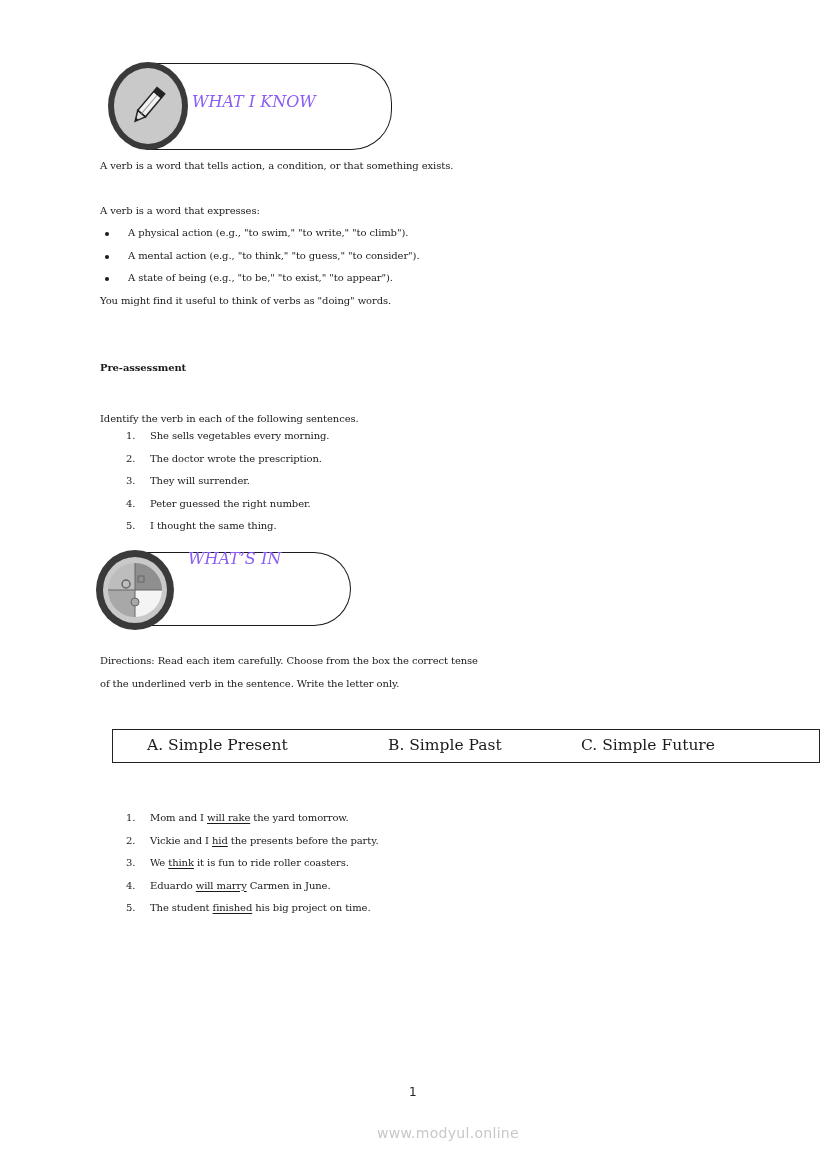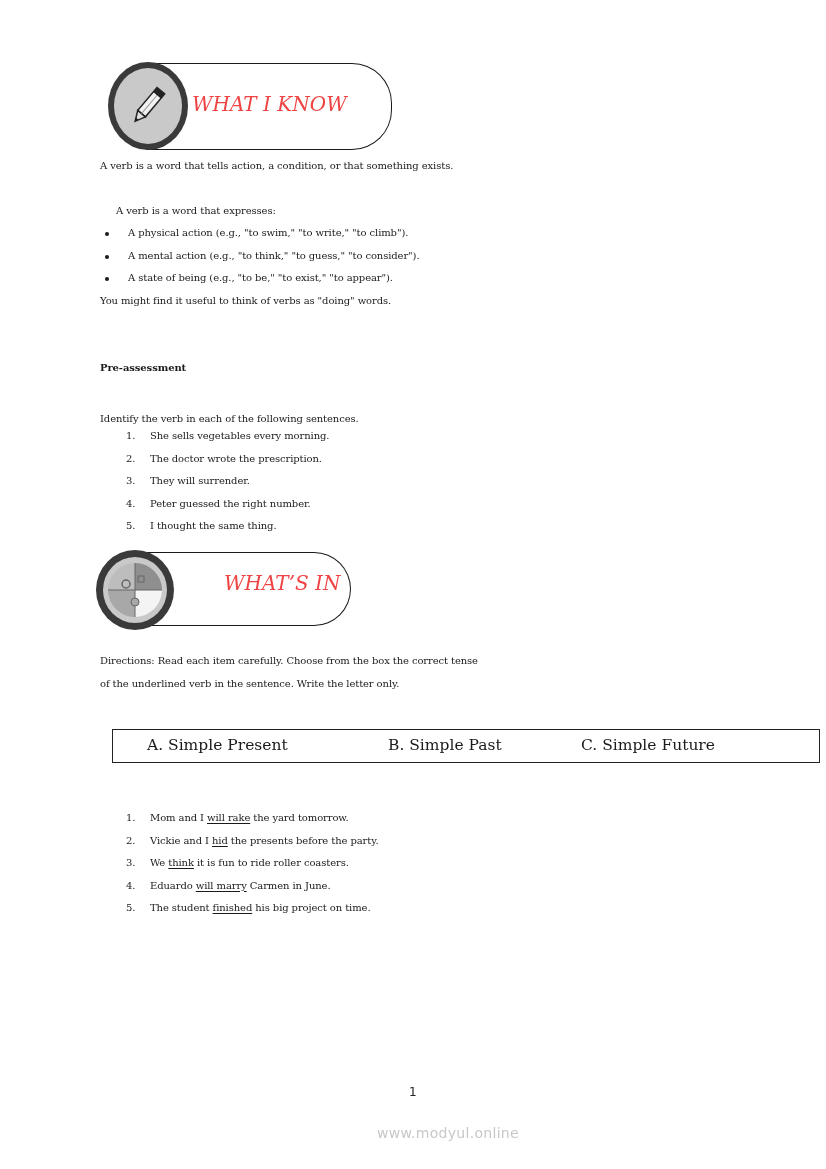--- a/index.html
+++ b/index.html
@@ -11,21 +11,21 @@
   .abs { position: absolute; }
   .txt { font-size: 10px; line-height: 22.5px; white-space: nowrap; letter-spacing: -0.1px; }
 
   
   .pill {
     position: absolute; border: 1.5px solid #1a1a1a; border-left: none;
     border-radius: 0 40px 40px 0; background: #fff;
   }
   .pill-title {
     position: absolute; font-family: "DejaVu Serif", "Liberation Serif", serif;
-    font-style: italic; font-size: 20px; color: #ef4444; white-space: nowrap;
+    font-style: italic; font-size: 16px; color: #8b5cf6; white-space: nowrap;
   }
   .badge {
     position: absolute; border-radius: 50%;
     background: #3a3a3a; box-sizing: border-box;
   }
   .badge-inner {
     position: absolute; border-radius: 50%; background: #c9c9c9;
     left: 6px; top: 6px; right: 6px; bottom: 6px;
     display: flex; align-items: center; justify-content: center;
   }
@@ -61,21 +61,21 @@
         <polygon points="17,34 27,34 22,44" fill="#e0e0e0" stroke="#222" stroke-width="1.5"></polygon>
         <polygon points="20.5,40.5 23.5,40.5 22,44" fill="#222"></polygon>
         <line x1="22" y1="10" x2="22" y2="34" stroke="#999" stroke-width="1"></line>
       </g>
     </svg>
   </div>
 </div>
 <div class="pill-title" style="left:192px; top:92px;">WHAT I KNOW</div>
 
 <div class="abs txt" style="left:100px; top:155px;">A verb is a word that tells action, a condition, or that something exists.</div>
-<div class="abs txt" style="left:116px; top:200px;">A verb is a word that expresses:</div>
+<div class="abs txt" style="left:100px; top:200px;">A verb is a word that expresses:</div>
 <ul class="bullets abs txt" style="left:100px; top:222px;">
   <li>A physical action (e.g., "to swim," "to write," "to climb").</li>
   <li>A mental action (e.g., "to think," "to guess," "to consider").</li>
   <li>A state of being (e.g., "to be," "to exist," "to appear").</li>
 </ul>
 <div class="abs txt" style="left:100px; top:290px;">You might find it useful to think of verbs as "doing" words.</div>
 
 <div class="abs txt" style="left:100px; top:357px; font-weight:bold;">Pre-assessment</div>
 <div class="abs txt" style="left:100px; top:380px;margin-top:28px;">Identify the verb in each of the following sentences.</div>
 <ol class="nums abs txt" style="left:126px; top:425px;">
@@ -95,21 +95,21 @@
       <path d="M28 28 L55 28 A27 27 0 0 1 28 55 Z" fill="#f4f4f4"></path>
       <path d="M28 28 L28 55 A27 27 0 0 1 1 28 Z" fill="#a8a8a8"></path>
       <line x1="1" y1="28" x2="55" y2="28" stroke="#666" stroke-width="1"></line>
       <line x1="28" y1="1" x2="28" y2="55" stroke="#666" stroke-width="1"></line>
       <circle cx="19" cy="22" r="4" fill="none" stroke="#666" stroke-width="1.5"></circle>
       <circle cx="28" cy="40" r="4" fill="#a8a8a8" stroke="#666" stroke-width="1"></circle>
       <rect x="31" y="14" width="6" height="6" fill="#8f8f8f" stroke="#666" stroke-width="1"></rect>
     </svg>
   </div>
 </div>
-<div class="pill-title" style="left:188px; top:571px;margin-left:36px;">WHAT’S IN</div>
+<div class="pill-title" style="left:188px; top:549px;">WHAT’S IN</div>
 
 <div class="abs txt" style="left:100px; top:650px;">Directions: Read each item carefully. Choose from the box the correct tense</div>
 <div class="abs txt" style="left:100px; top:673px;">of the underlined verb in the sentence. Write the letter only.</div>
 
 <div class="boxed">
   <span style="left:34px;">A. Simple Present</span>
   <span style="left:275px;">B. Simple Past</span>
   <span style="left:468px;">C. Simple Future</span>
 </div>
 

